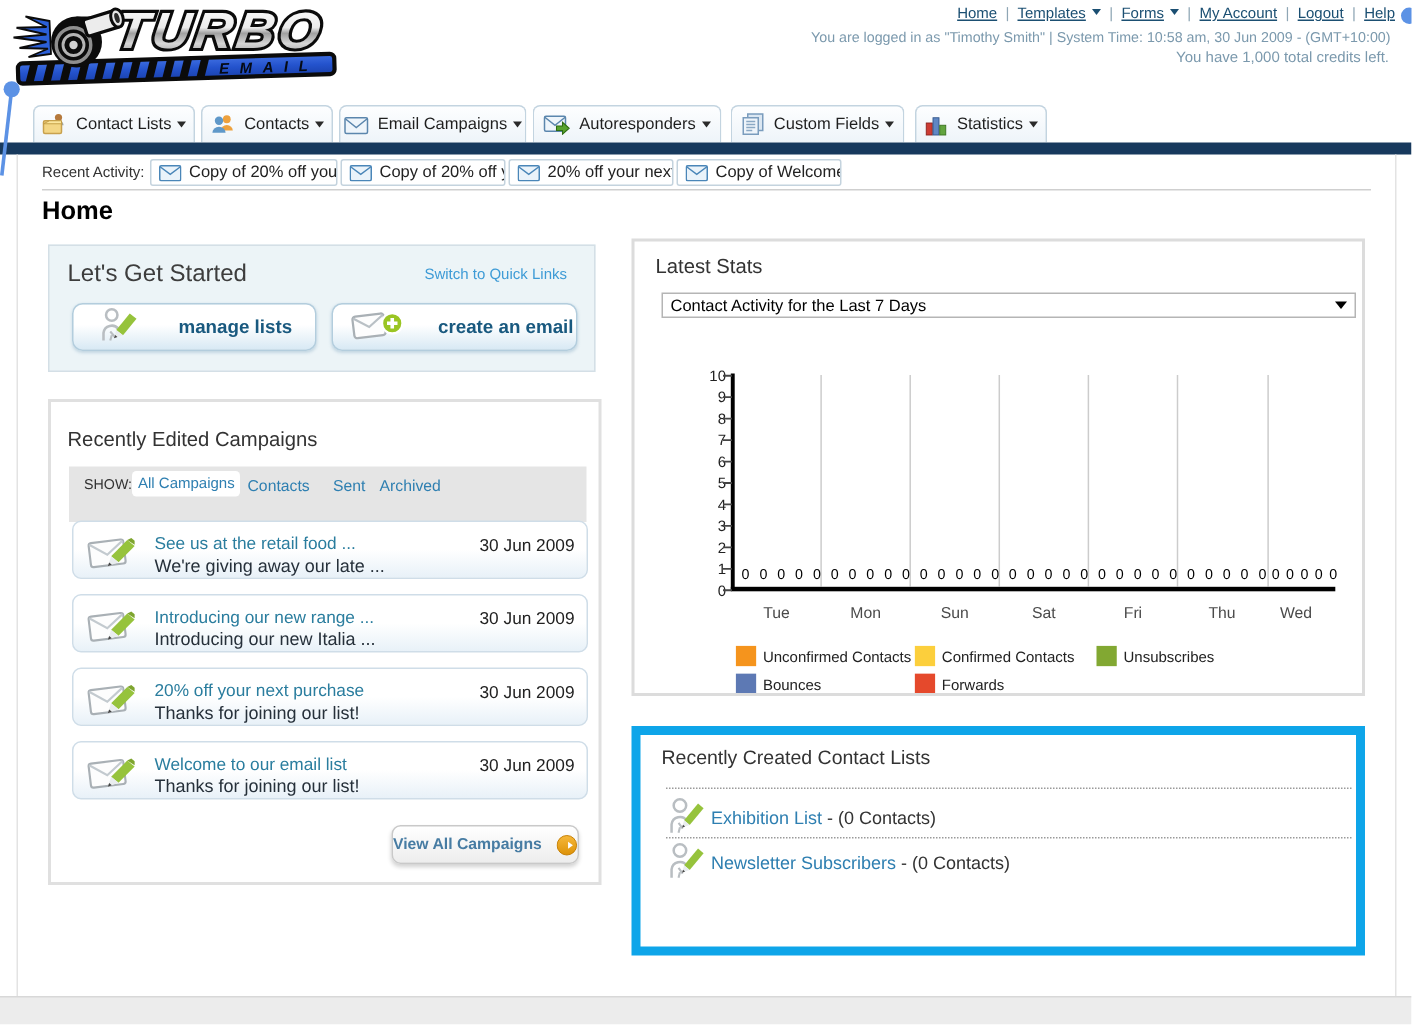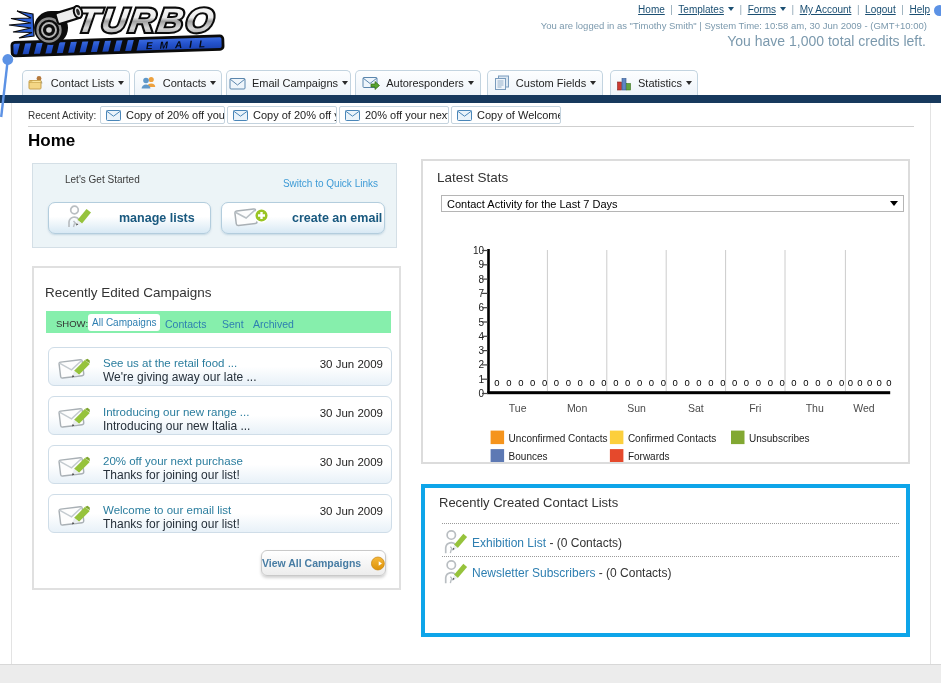--- a/index.html
+++ b/index.html
@@ -41,21 +41,21 @@
 
 <div class="abs" style="top:4px; right:11px; font-size:10px; white-space:nowrap;">
   <a class="navlink" href="#">Home</a> <span class="sep">&nbsp;|&nbsp;</span>
   <a class="navlink" href="#">Templates<span class="tri" style="border-top-color:#1b4f72"></span></a> <span class="sep">&nbsp;|&nbsp;</span>
   <a class="navlink" href="#">Forms<span class="tri" style="border-top-color:#1b4f72"></span></a> <span class="sep">&nbsp;|&nbsp;</span>
   <a class="navlink" href="#">My Account</a> <span class="sep">&nbsp;|&nbsp;</span>
   <a class="navlink" href="#">Logout</a> <span class="sep">&nbsp;|&nbsp;</span>
   <a class="navlink" href="#">Help</a>
 </div>
 <div class="abs" style="top:20px; right:14px; font-size:9.5px; color:#7b99ad;">You are logged in as "Timothy Smith" | System Time: 10:58 am, 30 Jun 2009 - (GMT+10:00)</div>
-<div class="abs" style="top:33px; right:15px; font-size:14px; color:#7b99ad;">You have 1,000 total credits left.</div>
+<div class="abs" style="top:33px; right:15px; font-size:10px; color:#7b99ad;">You have 1,000 total credits left.</div>
 <div class="abs" style="left:934px; top:5px; width:11px; height:11px; border-radius:50%; background:#5c92e5;"></div>
 
 <svg class="abs" style="left:5px; top:2px;" width="228" height="60" viewBox="0 0 228 60">
 <defs>
 <linearGradient id="chrome" x1="0" y1="0" x2="0" y2="1">
  <stop offset="0" stop-color="#ffffff"></stop>
         <stop offset="0.44" stop-color="#ebebeb"></stop>
  <stop offset="0.54" stop-color="#a0a0a0"></stop>
         <stop offset="0.72" stop-color="#d6d6d6"></stop>
  <stop offset="1" stop-color="#8f8f8f"></stop>
@@ -187,21 +187,21 @@
 <div class="ra-item" style="left:451px; width:110px;">
     <svg width="15" height="11" viewBox="0 0 15 11">
 <rect x="0.5" y="0.5" width="14" height="10" rx="1" fill="#eaf3fa" stroke="#4a86b8"></rect>
 <path d="M0.5,1 l7,5.2 l7,-5.2" fill="none" stroke="#4a86b8"></path>
 </svg>
     <span>Copy of Welcome to our email</span>
   </div>
 <div class="abs" style="left:28px; top:126px; width:886px; border-top:1px solid #cfcfcf;"></div>
 <div class="abs" style="left:28px; top:131px; font-size:17px; font-weight:bold; color:#000;">Home</div>
 <div class="abs" style="left:32px; top:163px; width:365px; height:85px; background:#ecf4f7; border:1px solid #d4dfe6;">
- <div class="abs" style="left:12px; top:10px; font-size:10px; color:#3d3d3d;margin-left:20px;">Let's Get Started</div>
+ <div class="abs" style="left:12px; top:10px; font-size:16px; color:#3d3d3d;">Let's Get Started</div>
  <div class="abs" style="right:18px; top:14px; font-size:10px; color:#3e9bd6;">Switch to Quick Links</div>
  <div class="bigbtn" style="left:15px; width:163px;">
    <span style="margin-left:17px; margin-right:10px;"><svg width="27" height="24" viewBox="0 0 26 24">
 <circle cx="8" cy="5" r="3.8" fill="none" stroke="#b9bec2" stroke-width="1.7"></circle>
 <path d="M2.5,22 v-5 a5.5,5.5 0 0 1 10,-2.5" fill="none" stroke="#b9bec2" stroke-width="1.7"></path>
 <path d="M7,16 l3,3.5 M7,22 l1,-3.5" fill="none" stroke="#b9bec2" stroke-width="1.4"></path>
 <path d="M11,15 L20,4 L24.5,7.5 L15.5,18.5 Z" fill="#96c33c"></path>
 <path d="M11,15 L15.5,18.5 L9.5,20.5 Z" fill="#e9edef"></path>
 <path d="M9.5,20.5 l2.3,-0.9 l-1.6,-1.3 z" fill="#444"></path>
 </svg></span>
@@ -215,21 +215,21 @@
 </g>
 <circle cx="27.5" cy="10.5" r="6.8" fill="#9ac523" stroke="#fff" stroke-width="1.5"></circle>
 <path d="M24,10.5 h7 M27.5,7 v7" stroke="#fff" stroke-width="2.4"></path>
 </svg></span>
       <span>create an email</span>
  </div>
 </div>
 
 <div class="abs" style="left:32px; top:266px; width:369px; height:324px; background:#fff; border:2px solid #e0e0e0;">
  <div class="abs" style="left:11px; top:17px; font-size:13.5px; color:#333;">Recently Edited Campaigns</div>
- <div class="abs" style="left:12px; top:43px; width:345px; height:22px; background:#86efac; font-size:11px; color:#2e7fb1;">
+ <div class="abs" style="left:12px; top:43px; width:345px; height:37px; background:#e5e5e5; font-size:11px; color:#2e7fb1;">
    <span class="abs" style="left:10px; top:7px; font-size:9.5px; color:#333;">SHOW:</span>
    <span class="abs" style="left:42px; top:3px; height:17px; background:#fff; border-radius:3px; padding:3px 4px 0; font-size:10px;">All Campaigns</span>
    <span class="abs" style="left:119px; top:7px; font-size:10.5px;">Contacts</span>
    <span class="abs" style="left:176px; top:7px; font-size:10.5px;">Sent</span>
    <span class="abs" style="left:207px; top:7px; font-size:10.5px;">Archived</span>
  </div>
  <div class="camp" style="top:79px;">
       <svg width="34" height="26" viewBox="0 0 38 28">
 <g transform="rotate(-7 14 14)">
 <rect x="2" y="5" width="26" height="18" rx="2" fill="#fdfdfd" stroke="#a9b0b5" stroke-width="1.6"></rect>
@@ -389,21 +389,21 @@
       <text x="204.9" y="280.6" font-size="10" fill="#222">Confirmed Contacts</text>
       <rect x="308" y="269.6" width="13.5" height="13.5" fill="#82a832"></rect>
       <text x="326" y="280.6" font-size="10" fill="#222">Unsubscribes</text>
       <rect x="67.6" y="288.1" width="13.5" height="13.5" fill="#5d79b4"></rect>
       <text x="85.6" y="299.1" font-size="10" fill="#222">Bounces</text>
       <rect x="186.9" y="288.1" width="13.5" height="13.5" fill="#e5492c"></rect>
       <text x="204.9" y="299.1" font-size="10" fill="#222">Forwards</text>
     </svg>
 </div>
 
-<div class="abs" style="left:421px; top:484px; width:489px; height:153px; background:#fff; border:4px solid #0ea5e9;">
+<div class="abs" style="left:421px; top:484px; width:489px; height:153px; background:#fff; border:6px solid #0ea5e9;">
  <div class="abs" style="left:14px; top:7px; font-size:13px; color:#333;">Recently Created Contact Lists</div>
  <div class="dotline" style="top:35px;"></div>
  <div class="abs" style="left:17px; top:41px;"><svg width="26" height="26" viewBox="0 0 26 28">
 <circle cx="9" cy="6.5" r="4.5" fill="none" stroke="#b9bec2" stroke-width="1.8"></circle>
 <path d="M3,26 v-6 a6,6 0 0 1 11,-2.5" fill="none" stroke="#b9bec2" stroke-width="1.8"></path>
 <path d="M8,19 l3,4 M8,26 l1,-4" fill="none" stroke="#b9bec2" stroke-width="1.5"></path>
 <path d="M12,17 L22,5 L26,8.5 L16,20.5 Z" fill="#96c33c"></path>
 <path d="M12,17 L16,20.5 L10.5,22.5 Z" fill="#e9edef"></path>
 <path d="M10.5,22.5 l2.2,-1 l-1.5,-1.2 z" fill="#444"></path>
 </svg></div>

